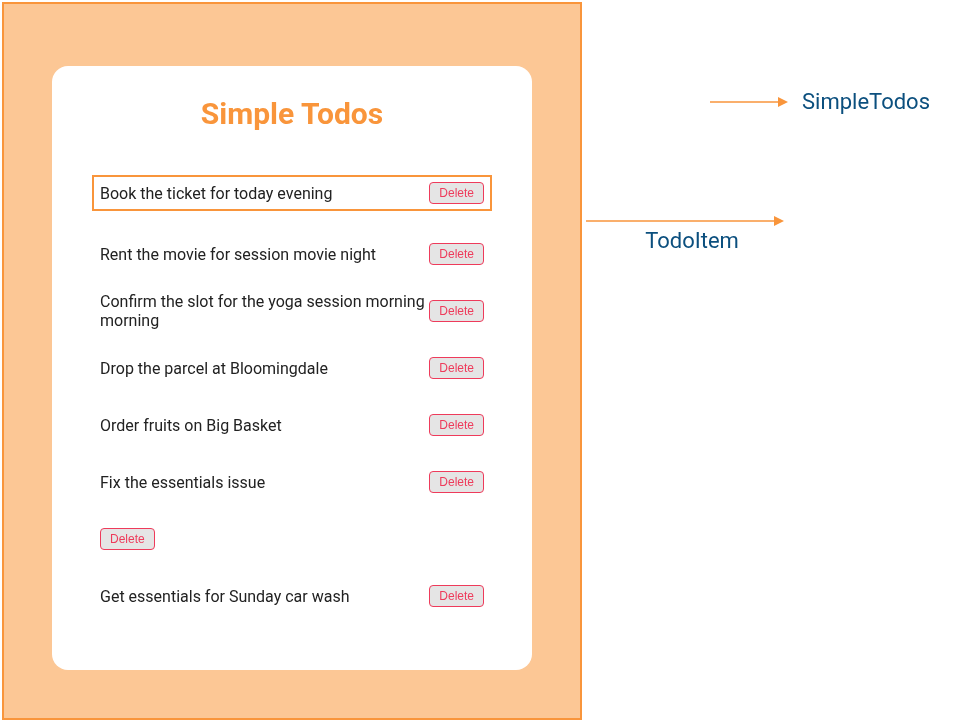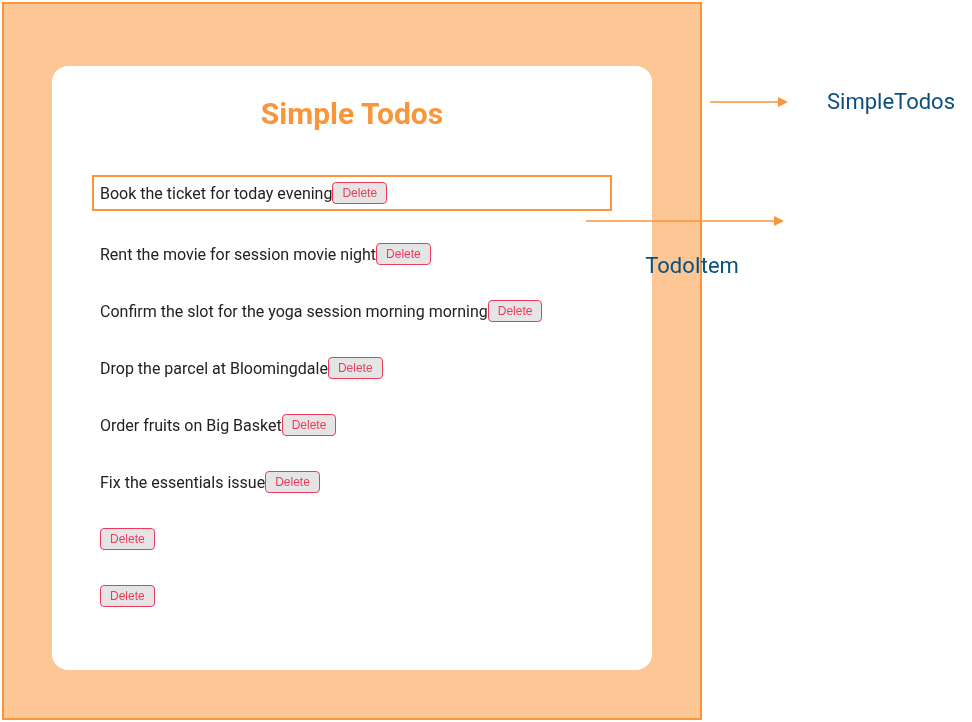--- a/index.html
+++ b/index.html
@@ -11,21 +11,21 @@
       font-family: -apple-system, BlinkMacSystemFont, "Segoe UI", Roboto, Helvetica, Arial, sans-serif;
       background: #ffffff;
       width: 972px;
       height: 722px;
       position: relative;
     }
     .outer-frame {
       position: absolute;
       top: 2px;
       left: 2px;
-      width: 700px;
+      width: 580px;
       height: 718px;
       border: 2px solid #f9953b;
       padding: 62px 48px 48px 48px;
       background: #fcc795;
     }
     .card {
       background: #ffffff;
       border-radius: 16px;
       width: 100%;
       height: 100%;
@@ -40,21 +40,21 @@
       margin-bottom: 44px;
     }
     .todo-list {
       display: flex;
       flex-direction: column;
       gap: 29px;
     }
     .todo-item {
       display: flex;
       align-items: center;
-      justify-content: flex-start;
+      justify-content: space-between;
       height: 28px;
     }
     .todo-item.highlighted {
       border: 2px solid #f9953b;
       padding: 4px 6px;
       height: 36px;
       margin-left: -8px;
       margin-right: -8px;
     }
     .todo-text {
@@ -70,21 +70,20 @@
       border-radius: 4px;
       cursor: pointer;
       line-height: 1;
     }
     .annotation {
       position: absolute;
       display: flex;
       align-items: center;
       color: #0b4f7e;
       font-size: 22px;
-      gap: 25px;
     }
     .annotation-simple {
       top: 89px;
       left: 710px;
     }
     .annotation-item {
       top: 214px;
       left: 586px;
       flex-direction: column;
     }
@@ -130,20 +129,21 @@
           <button class="delete-btn">Delete</button>
         </div>
         <div class="todo-item">
           <span class="todo-text">Fix the essentials issue</span>
           <button class="delete-btn">Delete</button>
         </div>
         <div class="todo-item">
           <button class="delete-btn">Delete</button>
         </div>
         <div class="todo-item">
+          <span class="todo-text">Get essentials for Sunday car wash</span>
           <button class="delete-btn">Delete</button>
         </div>
       </div>
   </div>
 </div>
 
 <div class="annotation annotation-simple">
   <svg width="80" height="14">
     <line x1="0" y1="7" x2="68" y2="7" class="arrow-line"></line>
     <polygon points="68,2 78,7 68,12" class="arrow-head"></polygon>

